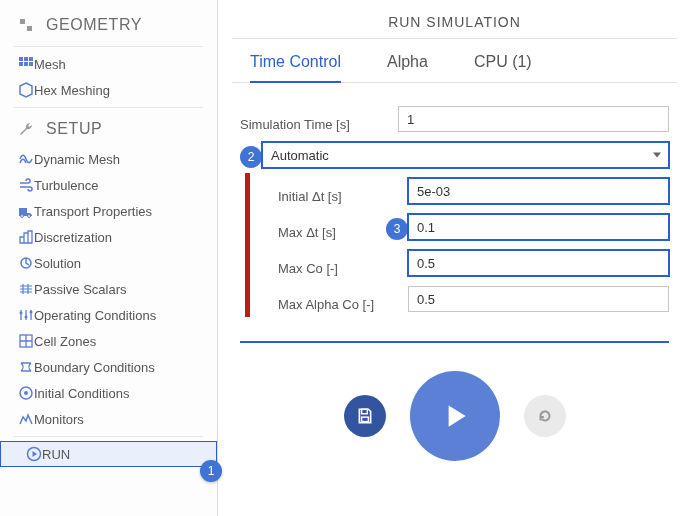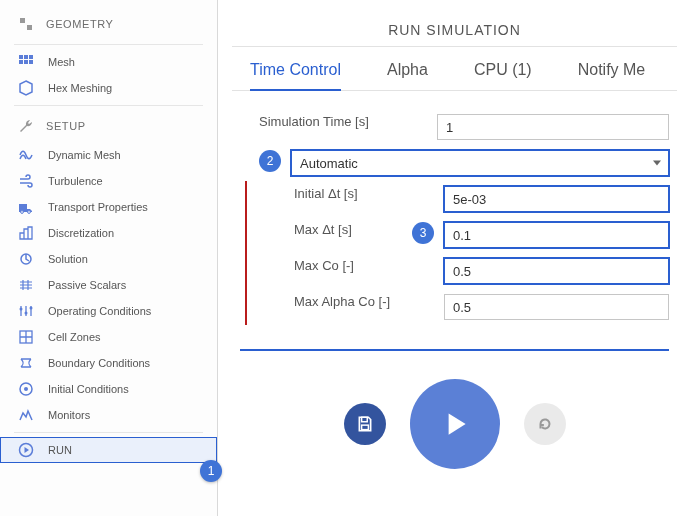--- a/index.html
+++ b/index.html
@@ -21,71 +21,70 @@
     border-right: 1px solid #d9d9d9;
     background: #fdfdfd;
     padding: 8px 0 0 0;
     overflow-y: auto;
   }
   .sidebar-heading {
     display: flex;
     align-items: center;
     gap: 12px;
     padding: 8px 18px;
-    font-size: 11px;
+    font-size: 16px;
     letter-spacing: 0.6px;
     color: #6c6c6c;
   }
   .sidebar-heading .icon { width:16px; height:16px; color:#999; display:flex; align-items:center; justify-content:center; }
   .sidebar-divider {
     height: 1px;
     background: #e6e6e6;
     margin: 4px 14px;
   }
   .sidebar-item {
     display: flex;
     align-items: center;
-    gap: 14px;
     padding: 5px 18px;
-    font-size: 11px;
+    font-size: 13px;
     color: #555;
     cursor: pointer;
     position: relative;
   }
   .sidebar-item .icon {
     width: 16px;
     height: 16px;
     color: #5b7dd8;
     display:flex; align-items:center; justify-content:center;
     flex-shrink:0;
   }
   .sidebar-item.selected {
     border: 1px solid #2a5fd0;
     background: #eaf0fb;
-    padding: 4px 17px; 
+    padding: 4px 25px; 
   }
   .marker {
     position: absolute;
     width: 22px;
     height: 22px;
     border-radius: 50%;
     background: #3f73d6;
     color: #fff;
     font-size: 12px;
     display:flex;
     align-items:center;
     justify-content:center;
     font-weight: 500;
     box-shadow: 0 1px 3px rgba(0,0,0,0.25);
   }
   .marker.m1 { left: 200px; top: 460px; }
   
   .main {
     flex: 1;
-    padding: 12px 14px 0 14px;
+    padding: 4px 14px 0 14px;
     display:flex;
     flex-direction:column;
     height:100%;
   }
   .page-title {
     text-align: center;
     font-size: 14px;
     letter-spacing: 1px;
     color: #555;
     padding: 10px 0 8px 0;
@@ -109,35 +108,33 @@
     color:#2a5fd0;
     border-bottom: 2px solid #2a5fd0;
     margin-bottom: -1px;
   }
   
   .form {
     padding: 18px 8px 0 8px;
   }
   .row {
     display:flex;
-    align-items:flex-start;
+    align-items:flex-end;
     padding: 5px 0;
-    gap: 10px;
-    margin-left: 19px;
   }
   .row .label {
     width: 136px;
     font-size: 13px;
     color:#555;
     text-align:left;
     flex-shrink:0;
   }
   .row .label.indent { padding-left: 28px; width:136px; }
   .indent-wrap {
-    border-left: 2px solid #b91c1c;
+    border-left: 5px solid #b91c1c;
     margin-left: 5px;
     padding-left: 0;
   }
   input.text, select.sel {
     flex:1;
     height: 26px;
     border: 1px solid #c6c6c6;
     padding: 2px 8px;
     font-size: 13px;
     color:#333;
@@ -348,21 +345,20 @@
 <div class="marker m1">1</div>
 
 <div class="main">
   <div class="page-title">RUN SIMULATION</div>
   <div class="hr-thin"></div>
 
   <div class="tabs">
     <div class="tab active">Time Control</div>
     <div class="tab">Alpha</div>
     <div class="tab">CPU  (1)</div>
-    <div class="tab">Notify Me</div>
   </div>
 
   <div class="form">
 
     <div class="row">
       <span class="label">Simulation Time [s]</span>
       <span class="spacer-circle"></span>
       <input class="text" type="text" value="1" style="">
     </div>
 

